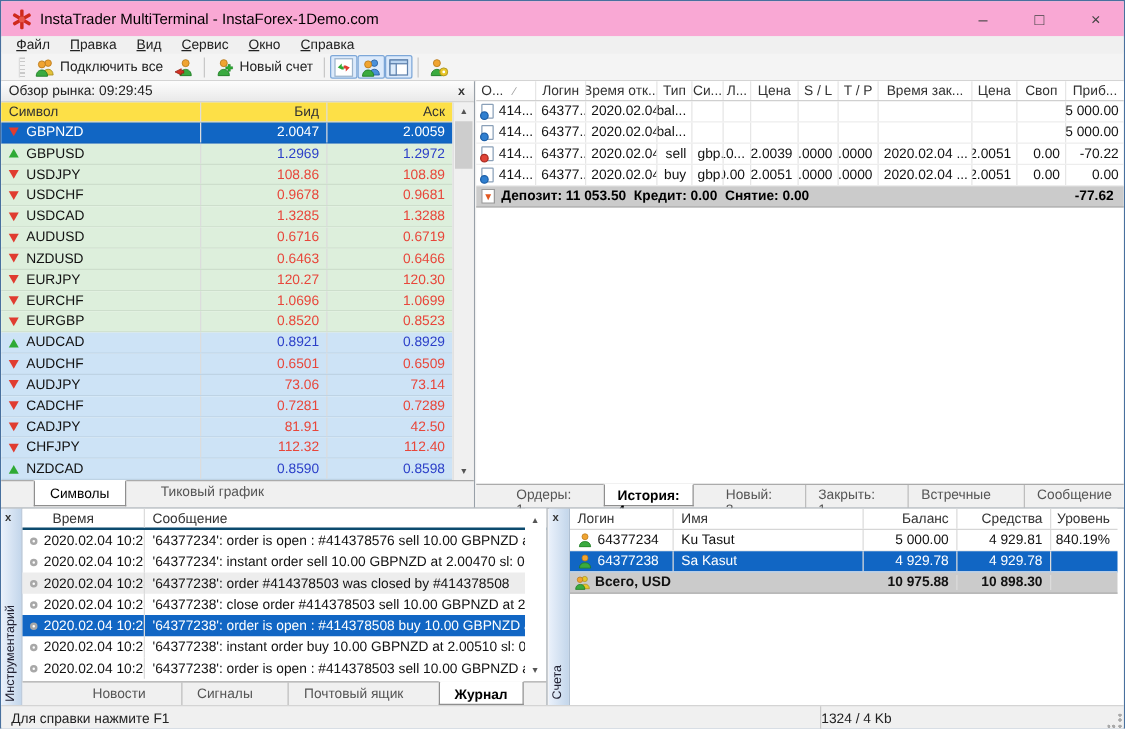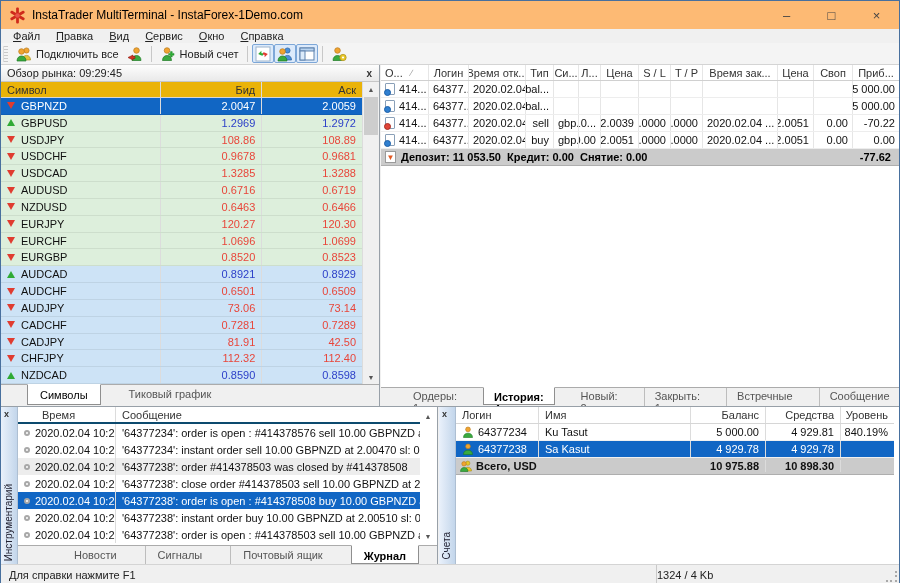--- a/index.html
+++ b/index.html
@@ -1,49 +1,49 @@
 <!DOCTYPE html>
 <html><head>
 <meta charset="utf-8">
 <style>
   * { box-sizing: border-box; margin: 0; padding: 0; }
   html,body { width:900px; height:583px; }
   body { font-family:"Liberation Sans", sans-serif; font-size:11px; background:#f0f0f0; overflow:hidden; position:relative; color:#111; }
   .win { position:absolute; inset:0; border:1px solid #48709e; }
 
   
-  .titlebar { height:28px; background:#fdba74; display:flex; align-items:center; }
+  .titlebar { height:28px; background:#f9a8d4; display:flex; align-items:center; }
   .logo { width:17px; height:17px; margin:0 6px 0 8px; flex:0 0 auto; }
   .title-text { font-size:12px; color:#000; }
   .win-controls { margin-left:auto; display:flex; height:28px; }
   .wbtn { width:45px; height:28px; display:flex; align-items:center; justify-content:center; font-size:13px; color:#444; }
 
   
   .menubar { height:14px; background:#f0f0f0; display:flex; align-items:center; padding-left:4px; border-bottom:1px solid #f0f0f0; }
   .mitem { display:inline-block; padding:0 8px; line-height:14px; color:#222; }
   .mitem::first-letter { text-decoration:underline; }
 
   
-  .toolbar { height:22px; background:#f4f4f4; border-bottom:1px solid #d4d4d4; display:flex; align-items:center; padding-left:0; }
+  .toolbar { height:22px; background:#f4f4f4; border-bottom:1px solid #d4d4d4; display:flex; align-items:center; padding-left:12px; }
   .grip { width:5px; height:16px; margin:0 4px 0 2px; background:repeating-linear-gradient(#c9c9c9 0 1px, transparent 1px 3px); border-left:1px solid #dcdcdc; }
   .tbtn { display:flex; align-items:center; gap:4px; padding:1px 4px; height:19px; color:#222; }
   .tbtn svg { width:16px; height:16px; }
   .tbtn.toggled { border:1px solid #7da7d8; background:#dceafb; border-radius:2px; padding:1px 2px; }
   .tsep { width:1px; height:16px; background:#c8c8c8; margin:0 4px; }
 
   
   .top { position:absolute; top:64px; left:0; right:0; height:341px; }
   .bottom { position:absolute; top:405px; left:0; right:0; height:158px; border-top:1px solid #98a0a8; }
   .statusbar { position:absolute; top:563px; left:0; right:0; height:20px; background:#f0f0f0; border-top:1px solid #d4d4d4; display:flex; align-items:center; }
 
   
   .market { position:absolute; left:0; top:0; width:379px; height:341px; background:#fff; border-right:1px solid #98a0a8; }
   .pttl { height:17px; background:linear-gradient(#fdfdfd,#e9e9e9); border-bottom:1px solid #c6c6c6; display:flex; align-items:center; padding:0 5px 0 6px; color:#222; }
   .pttl .x { margin-left:auto; font-size:10px; font-weight:bold; color:#333; padding:0 2px; }
-  .mhdr { position:absolute; top:17px; left:0; right:17px; height:16px; display:flex; background:#eab308; border-bottom:1px solid #d6d6d6; color:#333; }
+  .mhdr { position:absolute; top:17px; left:0; right:17px; height:16px; display:flex; background:#fde047; border-bottom:1px solid #d6d6d6; color:#333; }
   .mc { padding:0 6px; overflow:hidden; white-space:nowrap; display:flex; align-items:center; }
   .c-sym { width:160px; border-right:1px solid #dcdcdc; }
   .c-bid { width:102px; border-right:1px solid #dcdcdc; justify-content:flex-end; }
   .c-ask { width:100px; justify-content:flex-end; }
   .mrows { position:absolute; top:33px; left:0; right:17px; bottom:22px; display:flex; flex-direction:column; }
   .mrow { flex:1 1 0; display:flex; border-bottom:1px solid rgba(0,0,0,0.07); }
   .mrow.grn { background:#ddefdc; }
   .mrow.blu { background:#cde3f6; }
   .mrow.sel { background:#1166c4; color:#fff; }
   .mrow .px { font-size:11px; }

